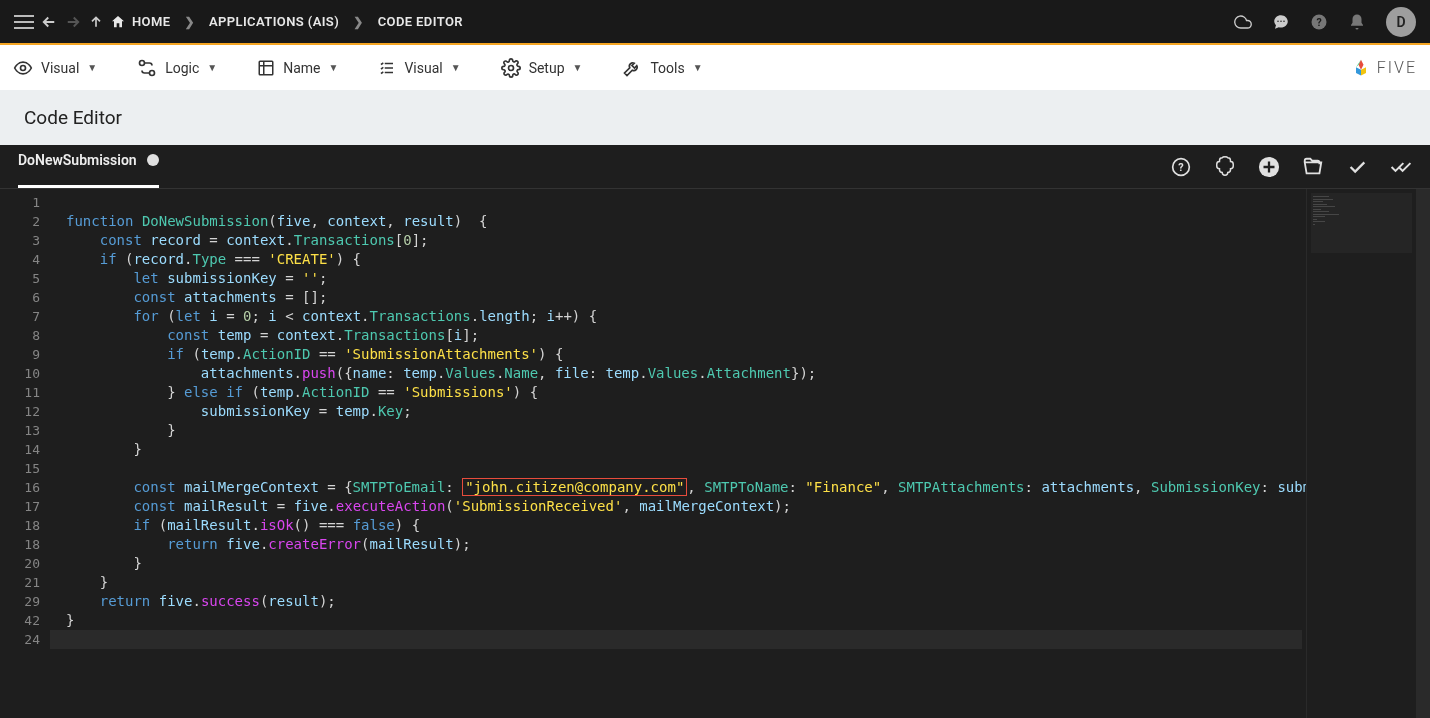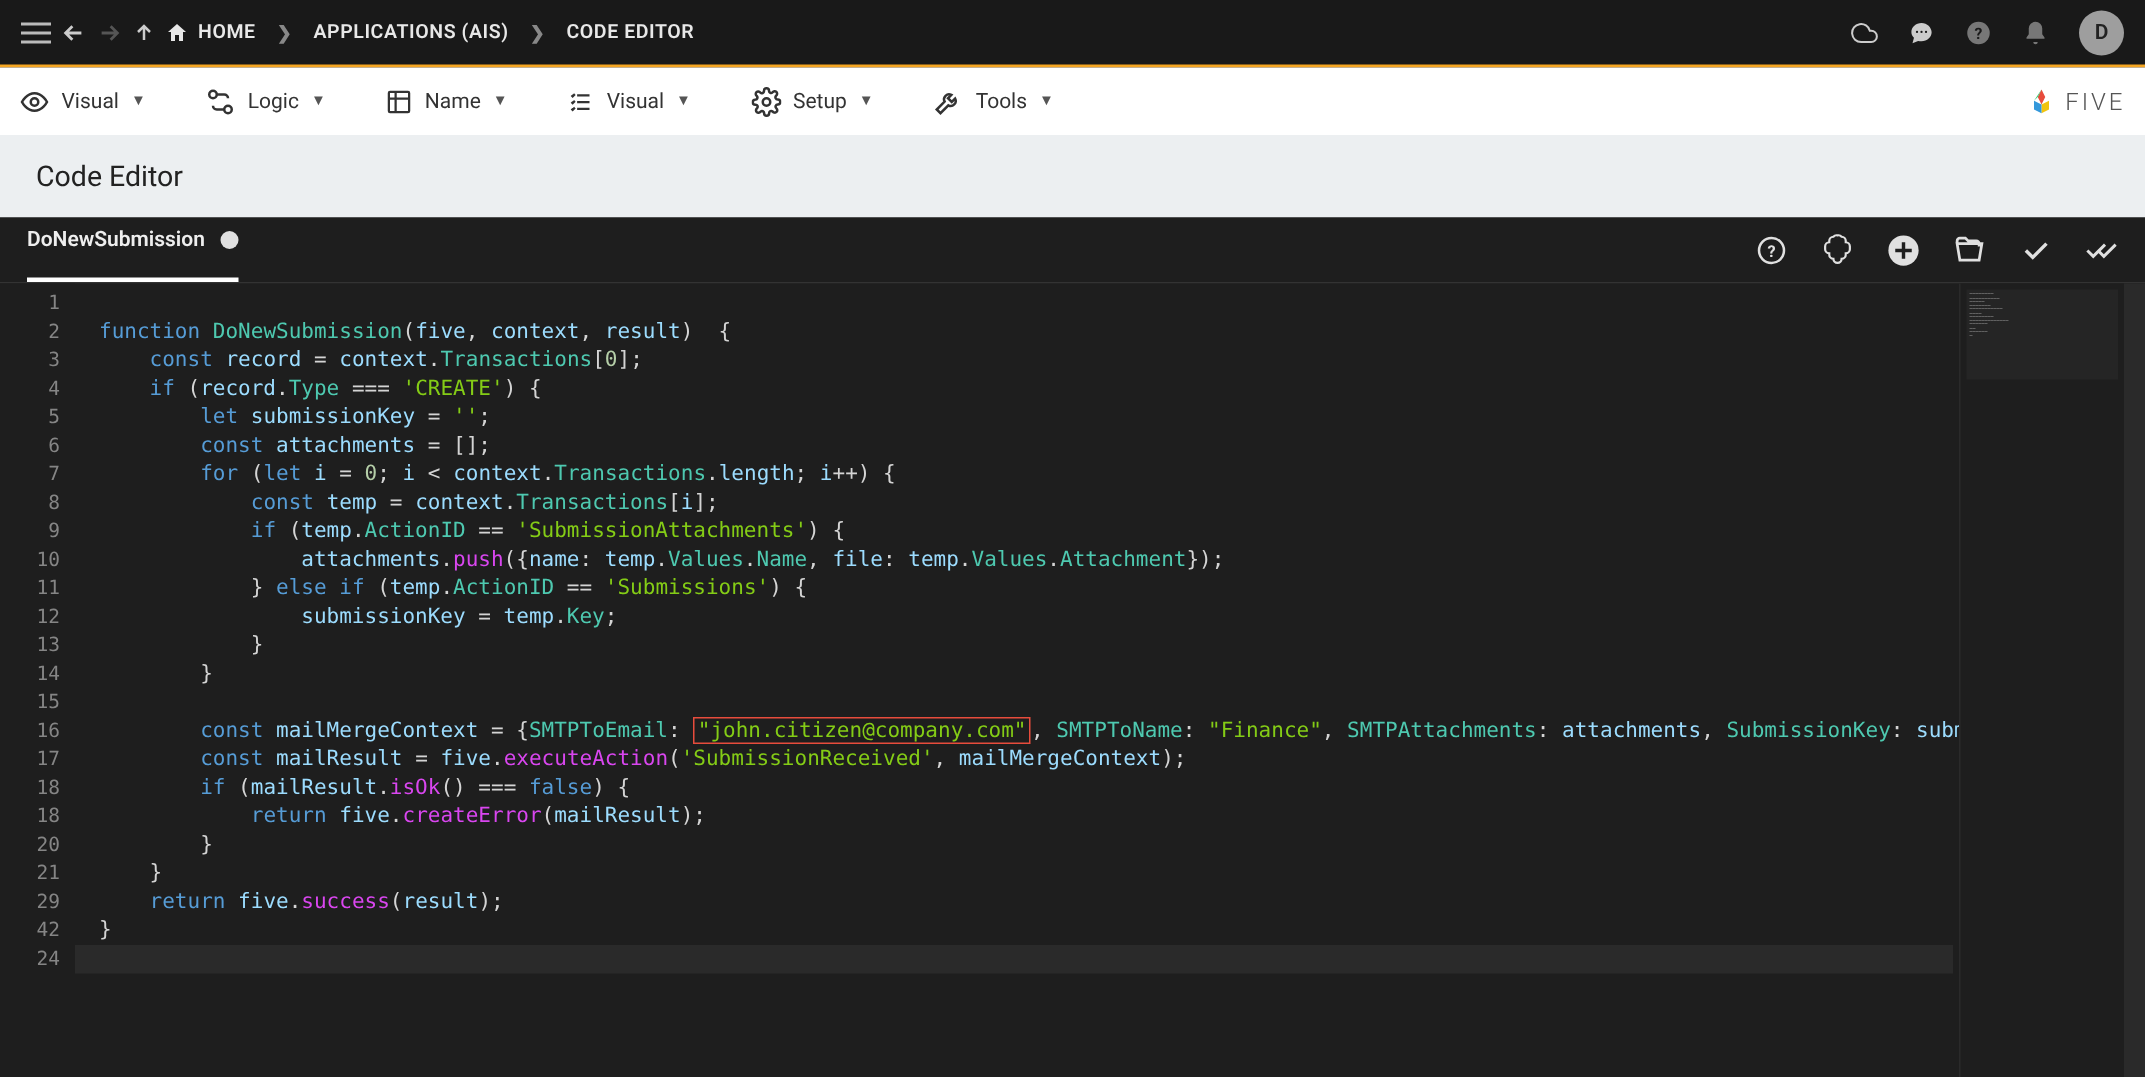--- a/index.html
+++ b/index.html
@@ -39,21 +39,21 @@
   
   .editor-body { display: flex; background: #1e1e1e; height: calc(718px - 45px - 45px - 55px - 44px); position: relative; }
   .gutter { width: 50px; text-align: right; padding: 4px 10px 0 0; color: #858585; font-family: "Consolas","Menlo",monospace; font-size: 13px; line-height: 19px; user-select: none; background:#1e1e1e; }
   .gutter div { height: 19px; }
   .code { flex: 1; padding: 4px 0 0 16px; font-family: "Consolas","Menlo",monospace; font-size: 14px; line-height: 19px; color: #d4d4d4; white-space: pre; overflow: hidden; }
   .code .line { height: 19px; }
   .k-blue { color: #569cd6; }
   .k-lblue { color: #9cdcfe; }
   .k-teal { color: #4ec9b0; }
   .k-fn { color: #d946ef; }
-  .k-str { color: #84cc16; }
+  .k-str { color: #fde047; }
   .k-num { color: #b5cea8; }
   .highlight-box { border: 1.5px solid #e74c3c; padding: 0 2px; }
   .current-line-bg { position:absolute; left:50px; right:128px; height:19px; background:#2a2a2a; }
   .minimap { width: 110px; background: #1e1e1e; border-left: 1px solid #2a2a2a; padding: 4px; }
   .minimap-inner { background: #252525; height: 60px; font-size: 2px; line-height: 2.5px; color: #666; overflow: hidden; padding:2px;}
   .scrollbar-v { width: 14px; background: #2a2a2a; }
 
   svg { display: block; }
 </style>
 </head>

